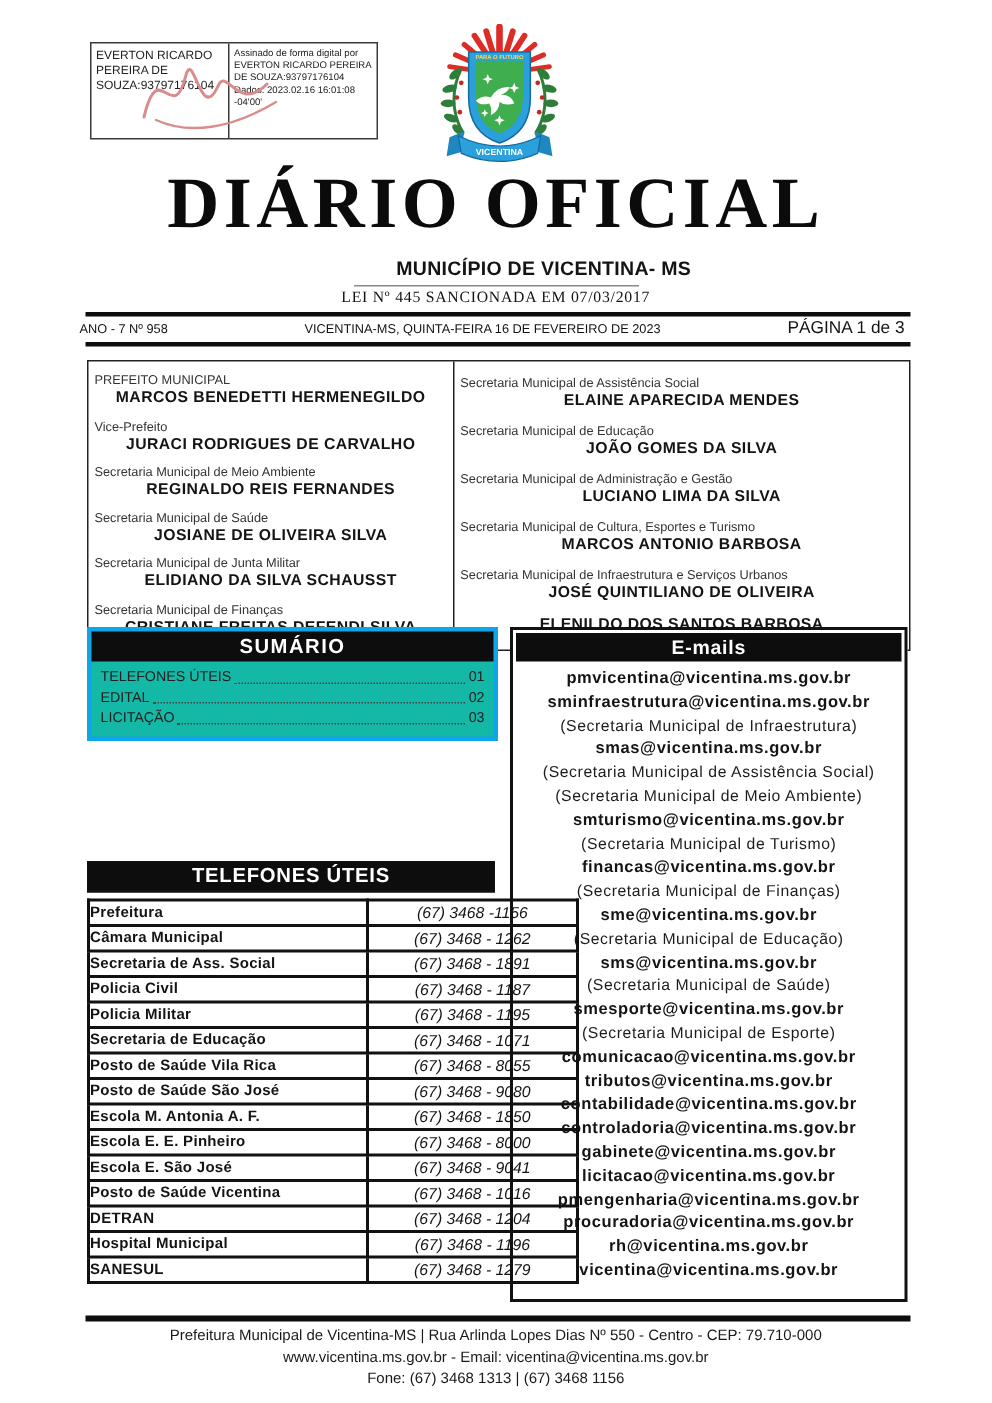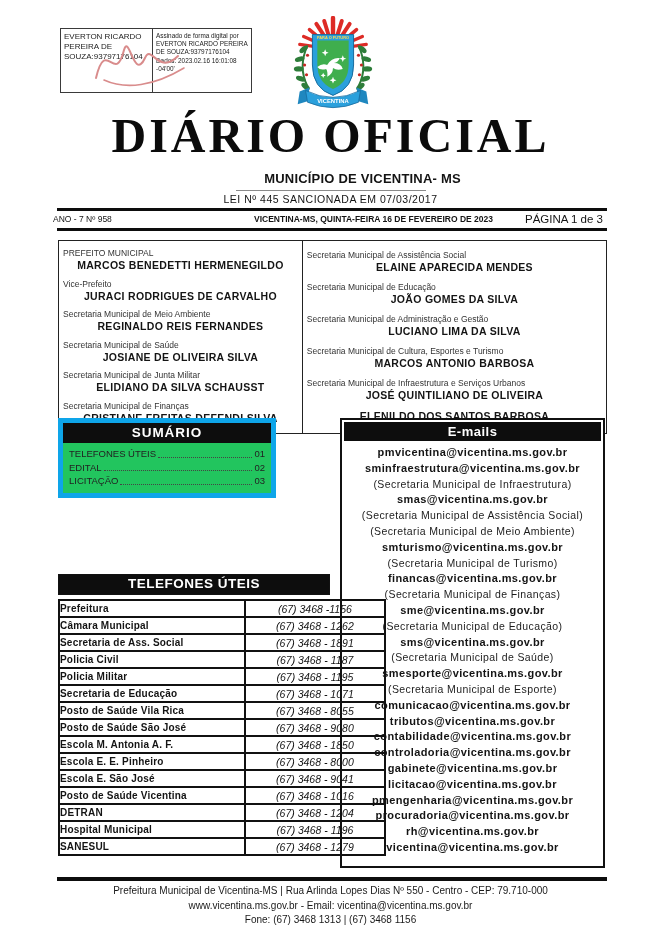--- a/index.html
+++ b/index.html
@@ -18,39 +18,39 @@
 
   
   .crest { left:284px; top:16px; width:98px; height:98px; }
 
   
   .title { left:0; top:108px; width:661px; text-align:center;
     font-family:"Liberation Serif", serif; font-weight:bold; font-size:48px;
     letter-spacing:3px; color:#0b0b0b; }
   .municipality { left:0; top:171px; width:661px; text-align:center; font-size:13px; font-weight:bold; letter-spacing:0.2px;margin-left:32px; }
   .hairline { left:236px; top:190px; width:190px; border-top:1px solid #8a8a8a; }
-  .law { left:0; top:193px; width:661px; text-align:center; font-family:Liberation Sans, sans-serif; font-size:10.5px; letter-spacing:0.5px; }
+  .law { left:0; top:193px; width:661px; text-align:center; font-family:Liberation Serif, serif; font-size:10.5px; letter-spacing:0.5px; }
 
   .rule { left:57px; width:550px; height:3px; background:#0d0d0d; }
   .rule1 { top:208px; } .rule2 { top:228px; }
   .date-row { left:53px; top:211px; width:550px; height:16px; display:flex; align-items:center; }
   .edition { width:150px; font-size:8.5px; }
-  .issue-date { flex:1; text-align:right; font-size:8.5px;font-weight:bold; }
+  .issue-date { flex:1; text-align:left; font-size:8.5px; }
   .page-num { width:110px; text-align:right; font-size:11.5px; }
 
   
   .officials { left:58px; top:240px; width:549px; height:194px; border:1.5px solid #222; display:flex; box-sizing:border-box; }
   .off-col { display:flex; flex-direction:column; justify-content:space-evenly; padding:1px 0 2px 0; box-sizing:border-box; }
   .off-left { width:44.4%; }
   .off-right { width:55.6%; border-left:1.5px solid #222; }
   .otitle { font-size:8.5px; color:#333; padding-left:4px; line-height:11px; }
   .oname { font-size:10.5px; font-weight:bold; text-align:center; line-height:13px; letter-spacing:0.3px; }
 
   
-  .summary { left:58px; top:418px; width:218px; border:5px solid #0ea5e9; box-sizing:border-box; background:#22c55e; }
+  .summary { left:58px; top:418px; width:274px; border:3px solid #0ea5e9; box-sizing:border-box; background:#14b8a6; }
   .bar { background:#0d0d0d; color:#fff; font-weight:bold; text-align:center; }
   .summary .bar { font-size:13.5px; letter-spacing:1px; height:20px; line-height:20px; }
   .sum-items { padding:4px 6px 5px 6px; }
   .sum-item { display:flex; align-items:flex-end; font-size:9.5px; line-height:13.5px; color:#222; }
   .dots { flex:1; border-bottom:1.5px dotted #444; margin:0 2px 3px 2px; }
 
   
   .emails { left:340px; top:418px; width:265px; height:450px; border:2.5px solid #111; box-sizing:border-box; background:#fff; }
   .emails .bar { font-size:13px; letter-spacing:0.5px; height:19px; line-height:19px; margin:2px; }
   .email-lines { padding-top:2px; text-align:center; }

